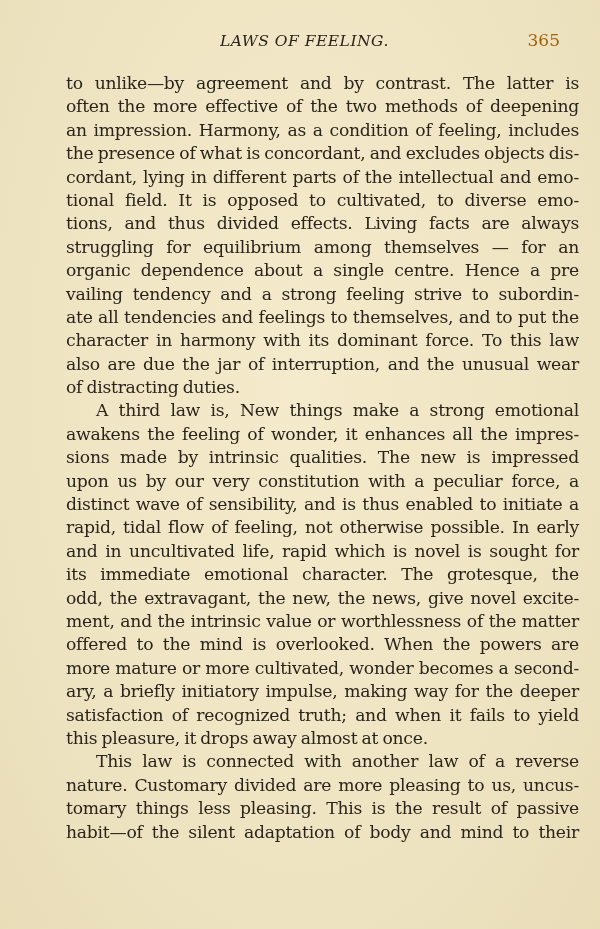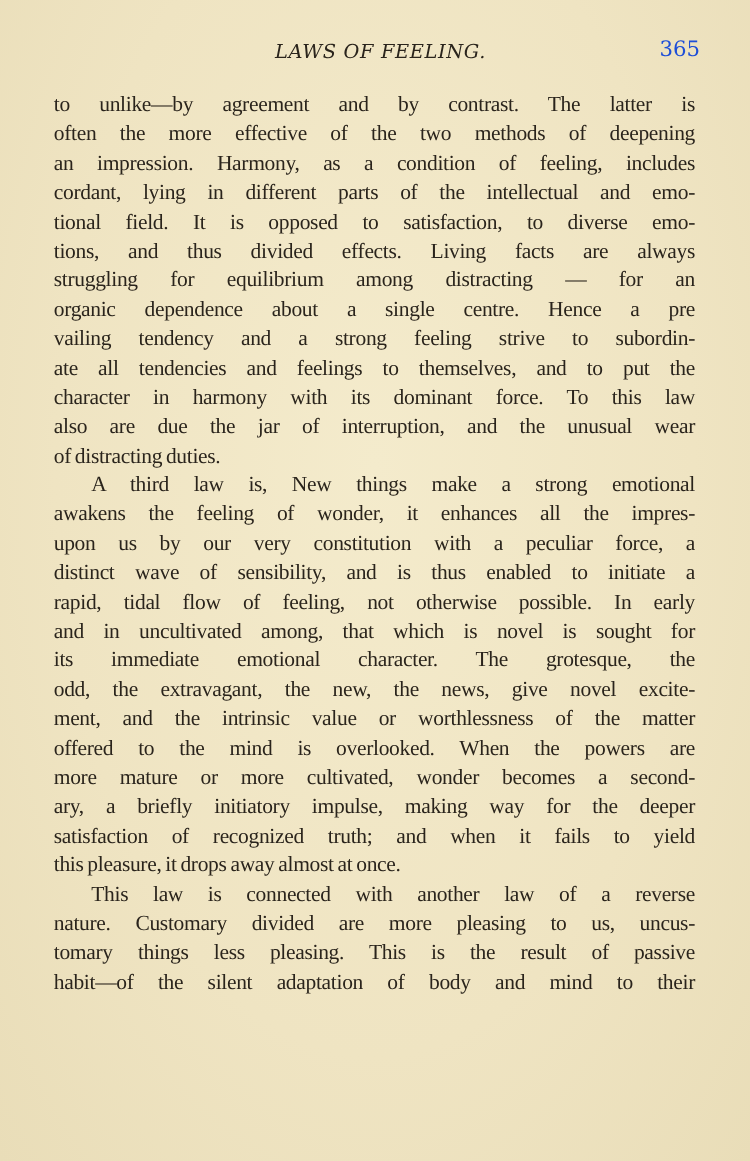--- a/index.html
+++ b/index.html
@@ -30,28 +30,27 @@
       font-style: italic;
       font-size: 15.5px;
       letter-spacing: 0.5px;
       color: #2a241c;
     }
     .page-number {
       position: absolute;
       right: 2px;
       top: 0px;
       font-size: 17px;
-      color: #1d4ed8;
+      color: #a16207;
     }
     .body-text {
       position: absolute;
       top: 72px;
-      left: 43px;
+      left: 66px;
       width: 513px;
-      font-family: Liberation Serif, serif;
     }
     .line {
       display: block;
       height: 23.4px;
       line-height: 23.4px;
       font-size: 17.2px;
       white-space: nowrap;
       text-align: justify;
       text-align-last: justify;
       letter-spacing: -0.25px;
@@ -70,38 +69,40 @@
 <div class="header">
   <span class="running-title">LAWS OF FEELING.</span>
   <span class="page-number">365</span>
 </div>
 
 <div class="body-text" id="body-text">
     <div>
       <span class="line">to unlike—by agreement and by contrast. The latter is</span>
       <span class="line">often the more effective of the two methods of deepening</span>
       <span class="line">an impression. Harmony, as a condition of feeling, includes</span>
+      <span class="line">the presence of what is concordant, and excludes objects dis-</span>
       <span class="line">cordant, lying in different parts of the intellectual and emo-</span>
-      <span class="line">tional field. It is opposed to satisfaction, to diverse emo-</span>
+      <span class="line">tional field. It is opposed to cultivated, to diverse emo-</span>
       <span class="line">tions, and thus divided effects. Living facts are always</span>
-      <span class="line">struggling for equilibrium among distracting — for an</span>
+      <span class="line">struggling for equilibrium among themselves — for an</span>
       <span class="line">organic dependence about a single centre. Hence a pre</span>
       <span class="line">vailing tendency and a strong feeling strive to subordin-</span>
       <span class="line">ate all tendencies and feelings to themselves, and to put the</span>
       <span class="line">character in harmony with its dominant force. To this law</span>
       <span class="line">also are due the jar of interruption, and the unusual wear</span>
       <span class="line last">of distracting duties.</span>
     </div>
     <div>
       <span class="line indent">A third law is, New things make a strong emotional</span>
       <span class="line">awakens the feeling of wonder, it enhances all the impres-</span>
+      <span class="line">sions made by intrinsic qualities. The new is impressed</span>
       <span class="line">upon us by our very constitution with a peculiar force, a</span>
       <span class="line">distinct wave of sensibility, and is thus enabled to initiate a</span>
       <span class="line">rapid, tidal flow of feeling, not otherwise possible. In early</span>
-      <span class="line">and in uncultivated among, that which is novel is sought for</span>
+      <span class="line">and in uncultivated life, rapid which is novel is sought for</span>
       <span class="line">its immediate emotional character. The grotesque, the</span>
       <span class="line">odd, the extravagant, the new, the news, give novel excite-</span>
       <span class="line">ment, and the intrinsic value or worthlessness of the matter</span>
       <span class="line">offered to the mind is overlooked. When the powers are</span>
       <span class="line">more mature or more cultivated, wonder becomes a second-</span>
       <span class="line">ary, a briefly initiatory impulse, making way for the deeper</span>
       <span class="line">satisfaction of recognized truth; and when it fails to yield</span>
       <span class="line last">this pleasure, it drops away almost at once.</span>
     </div>
     <div>

